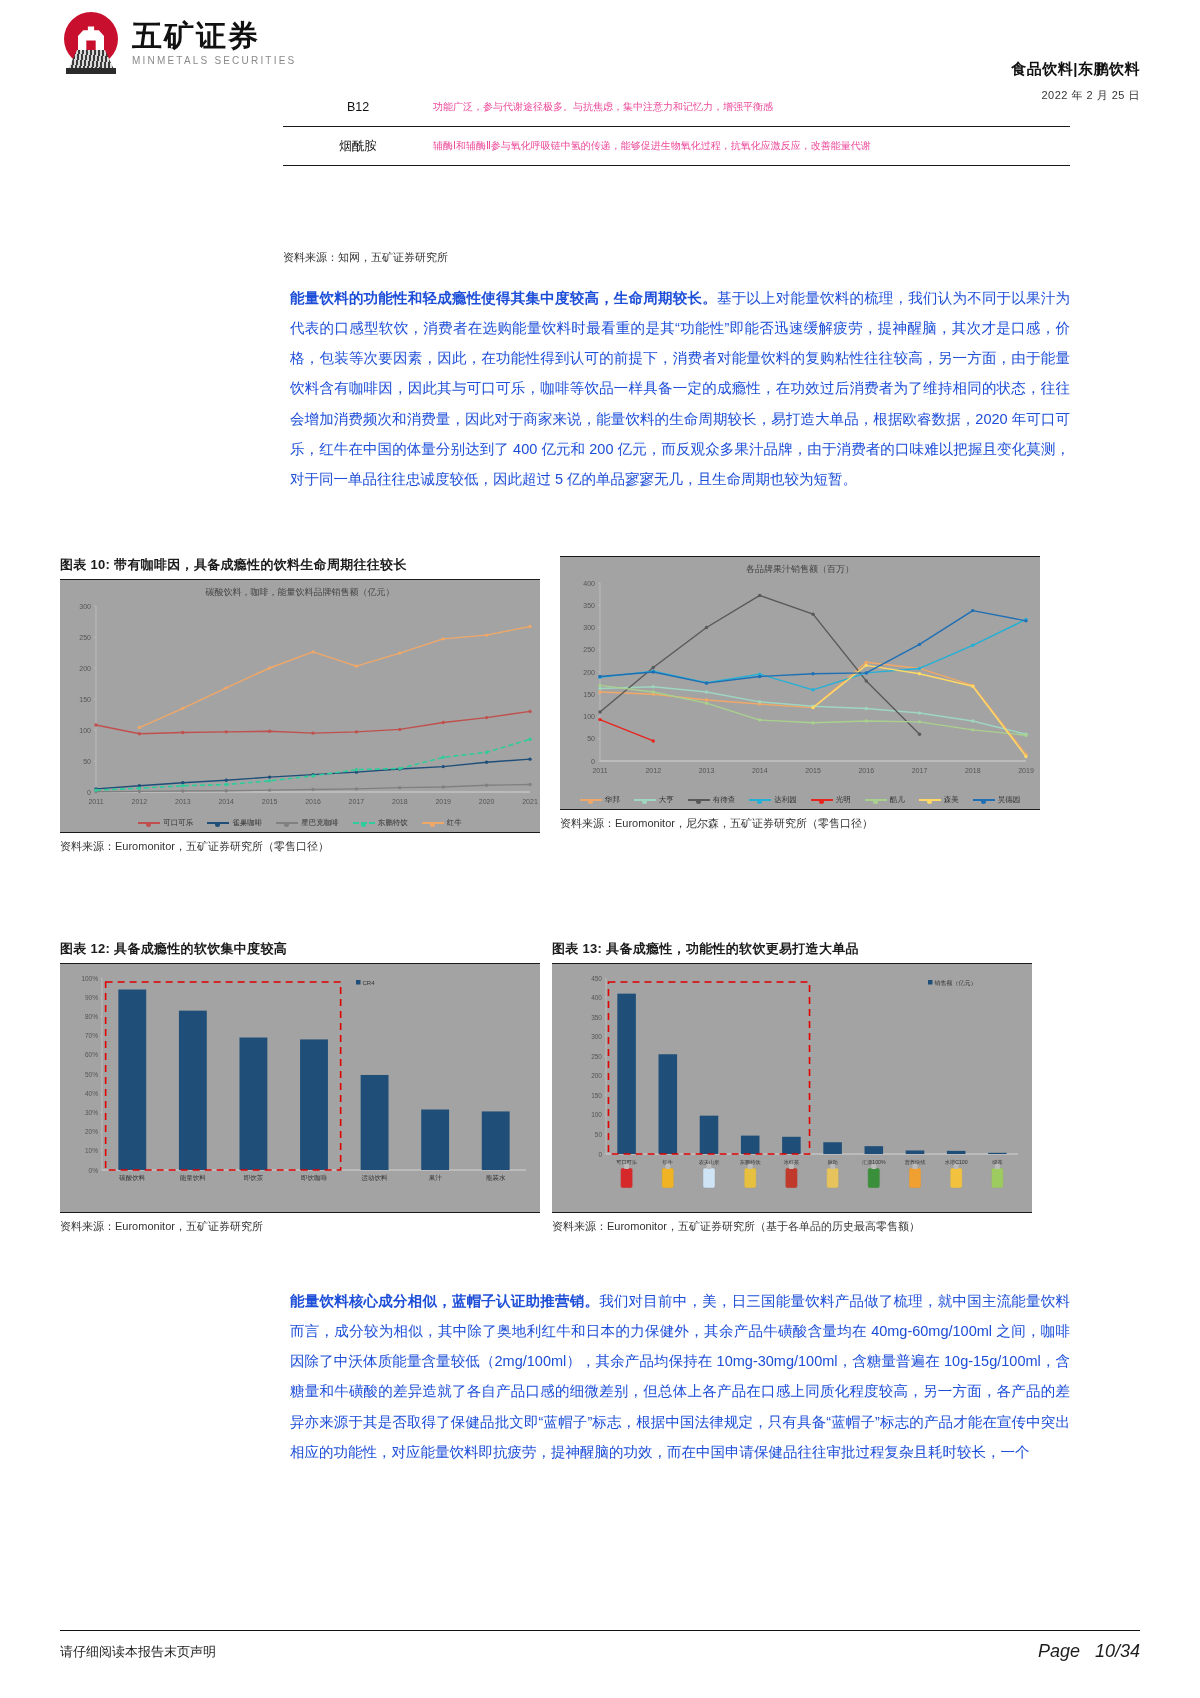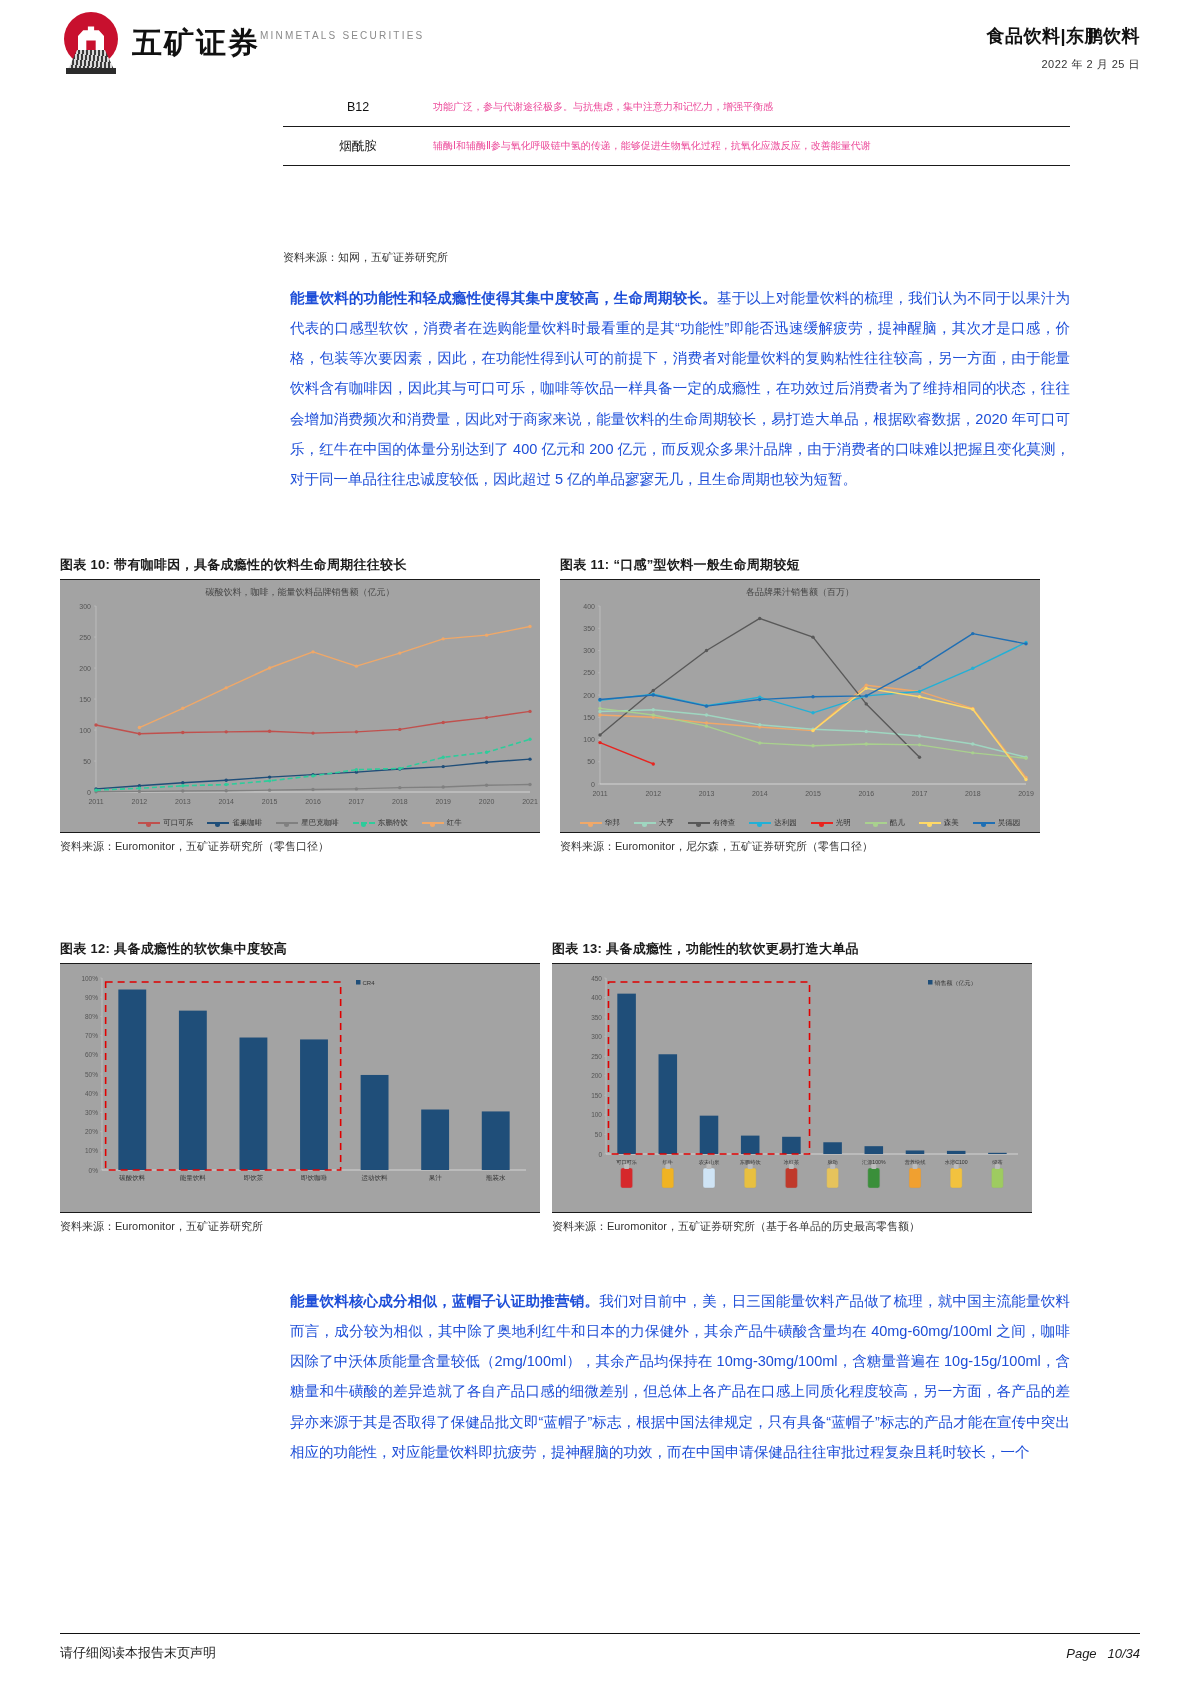--- a/index.html
+++ b/index.html
@@ -17,25 +17,25 @@
   .header{position:absolute;left:0;top:0;width:1200px;height:86px;}
   .logo-wrap{position:absolute;left:60px;top:12px;display:flex;align-items:center;gap:10px;}
   .logo-mark{width:62px;height:62px;position:relative;}
   .logo-circle{position:absolute;left:4px;top:0;width:54px;height:54px;border-radius:50%;background:#c8102e;}
   .logo-arch{position:absolute;left:18px;top:14px;width:26px;height:24px;background:#fff;
      clip-path:polygon(0 100%,0 42%,20% 18%,38% 18%,38% 2%,62% 2%,62% 18%,80% 18%,100% 42%,100% 100%,68% 100%,68% 60%,32% 60%,32% 100%);}
   .logo-base{position:absolute;left:6px;top:38px;width:50px;height:24px;
      background:repeating-linear-gradient(100deg,#3b3b3b 0 2px,#d9d9d9 2px 4px);
      clip-path:polygon(22% 0,78% 0,100% 100%,0 100%);}
   .logo-bar{position:absolute;left:6px;top:56px;width:50px;height:6px;background:#2b2b2b;}
-  .logo-text{display:flex;flex-direction:row;justify-content:center;}
+  .logo-text{display:flex;flex-direction:column;justify-content:center;}
   .logo-cn{font-size:30px;font-weight:bold;letter-spacing:2px;color:#111;line-height:1.05;}
   .logo-en{font-size:10px;letter-spacing:2.2px;color:#8a8a8a;margin-top:3px;}
   .header-right{position:absolute;right:60px;top:24px;text-align:right;}
-  .hdr-title{font-size:18px;font-weight:bold;color:#111;letter-spacing:.5px;}
+  .hdr-title{font-size:15px;font-weight:bold;color:#111;letter-spacing:.5px;margin-top:36px;}
   .hdr-date{font-size:11px;color:#333;margin-top:9px;letter-spacing:.5px;}
 
   
   .tbl{position:absolute;left:283px;top:88px;width:787px;}
   .tbl .row{display:flex;align-items:center;border-bottom:1.6px solid #1a1a1a;}
   .tbl .row.first{border-top:0;}
   .tbl .c1{width:150px;text-align:center;font-size:12.5px;color:#111;padding:9px 0;}
   .tbl .c2{flex:1;font-size:10px;color:#ec4899;line-height:2.0;padding:9px 0 9px 0;}
   .tbl-src{position:absolute;left:283px;top:250px;font-size:11px;color:#333;}
 
@@ -65,21 +65,21 @@
   .legend{position:absolute;left:0;right:0;bottom:4px;display:flex;justify-content:center;
           flex-wrap:wrap;gap:10px 14px;font-size:7.5px;color:#333;}
   .legend .li{display:flex;align-items:center;gap:3px;white-space:nowrap;}
   .legend .sw{width:22px;height:0;border-top-width:2px;border-top-style:solid;position:relative;}
   .legend .sw::after{content:"";position:absolute;left:8px;top:-2.5px;width:5px;height:5px;border-radius:50%;background:currentColor;}
 
   
   .footer{position:absolute;left:60px;right:60px;bottom:36px;border-top:1.2px solid #111;padding-top:10px;
           display:flex;justify-content:space-between;align-items:center;}
   .footer-left{font-size:13px;color:#1b1b1b;}
-  .footer-right{font-size:13px;color:#1b1b1b;font-style:italic;}
+  .footer-right{font-size:18px;color:#1b1b1b;font-style:italic;}
 </style>
 </head>
 <body>
 
 <div class="page">
 
   <div class="header">
     <div class="logo-wrap">
       <div class="logo-mark">
         <div class="logo-circle"></div>
@@ -228,21 +228,20 @@
               <span class="sw" style="border-top-color: rgb(240, 168, 104); color: rgb(240, 168, 104);"></span>
               <span>红牛</span>
             </div>
           </div>
       </div>
     </div>
     <div class="chart-src">资料来源：Euromonitor，五矿证券研究所（零售口径）</div>
   </div>
 
   <div class="chart-block" id="blk11">
-    <div class="chart-cap">图表 11: “口感”型饮料一般生命周期较短</div>
     <div class="chart-box">
       <div class="plot">
         <div class="plot-title">各品牌果汁销售额（百万）</div>
         <svg id="svg11" width="480" height="252">
             <text x="35" y="206.5" font-size="7" text-anchor="end" fill="#555" font-family="Liberation Sans, sans-serif">0</text>
             <line x1="38" y1="204" x2="40" y2="204" stroke="#bbb" stroke-width="0.7"></line>
             <text x="35" y="184.25" font-size="7" text-anchor="end" fill="#555" font-family="Liberation Sans, sans-serif">50</text>
             <line x1="38" y1="181.75" x2="40" y2="181.75" stroke="#bbb" stroke-width="0.7"></line>
             <text x="35" y="162" font-size="7" text-anchor="end" fill="#555" font-family="Liberation Sans, sans-serif">100</text>
             <line x1="38" y1="159.5" x2="40" y2="159.5" stroke="#bbb" stroke-width="0.7"></line>

